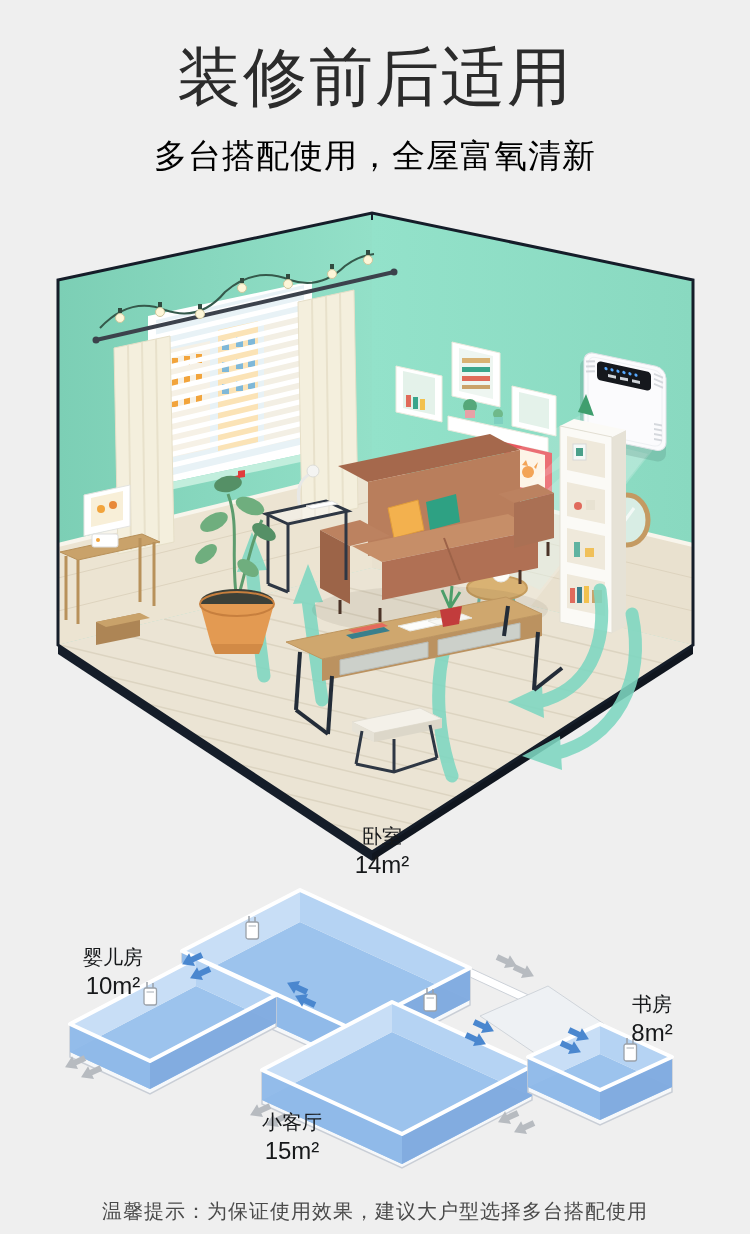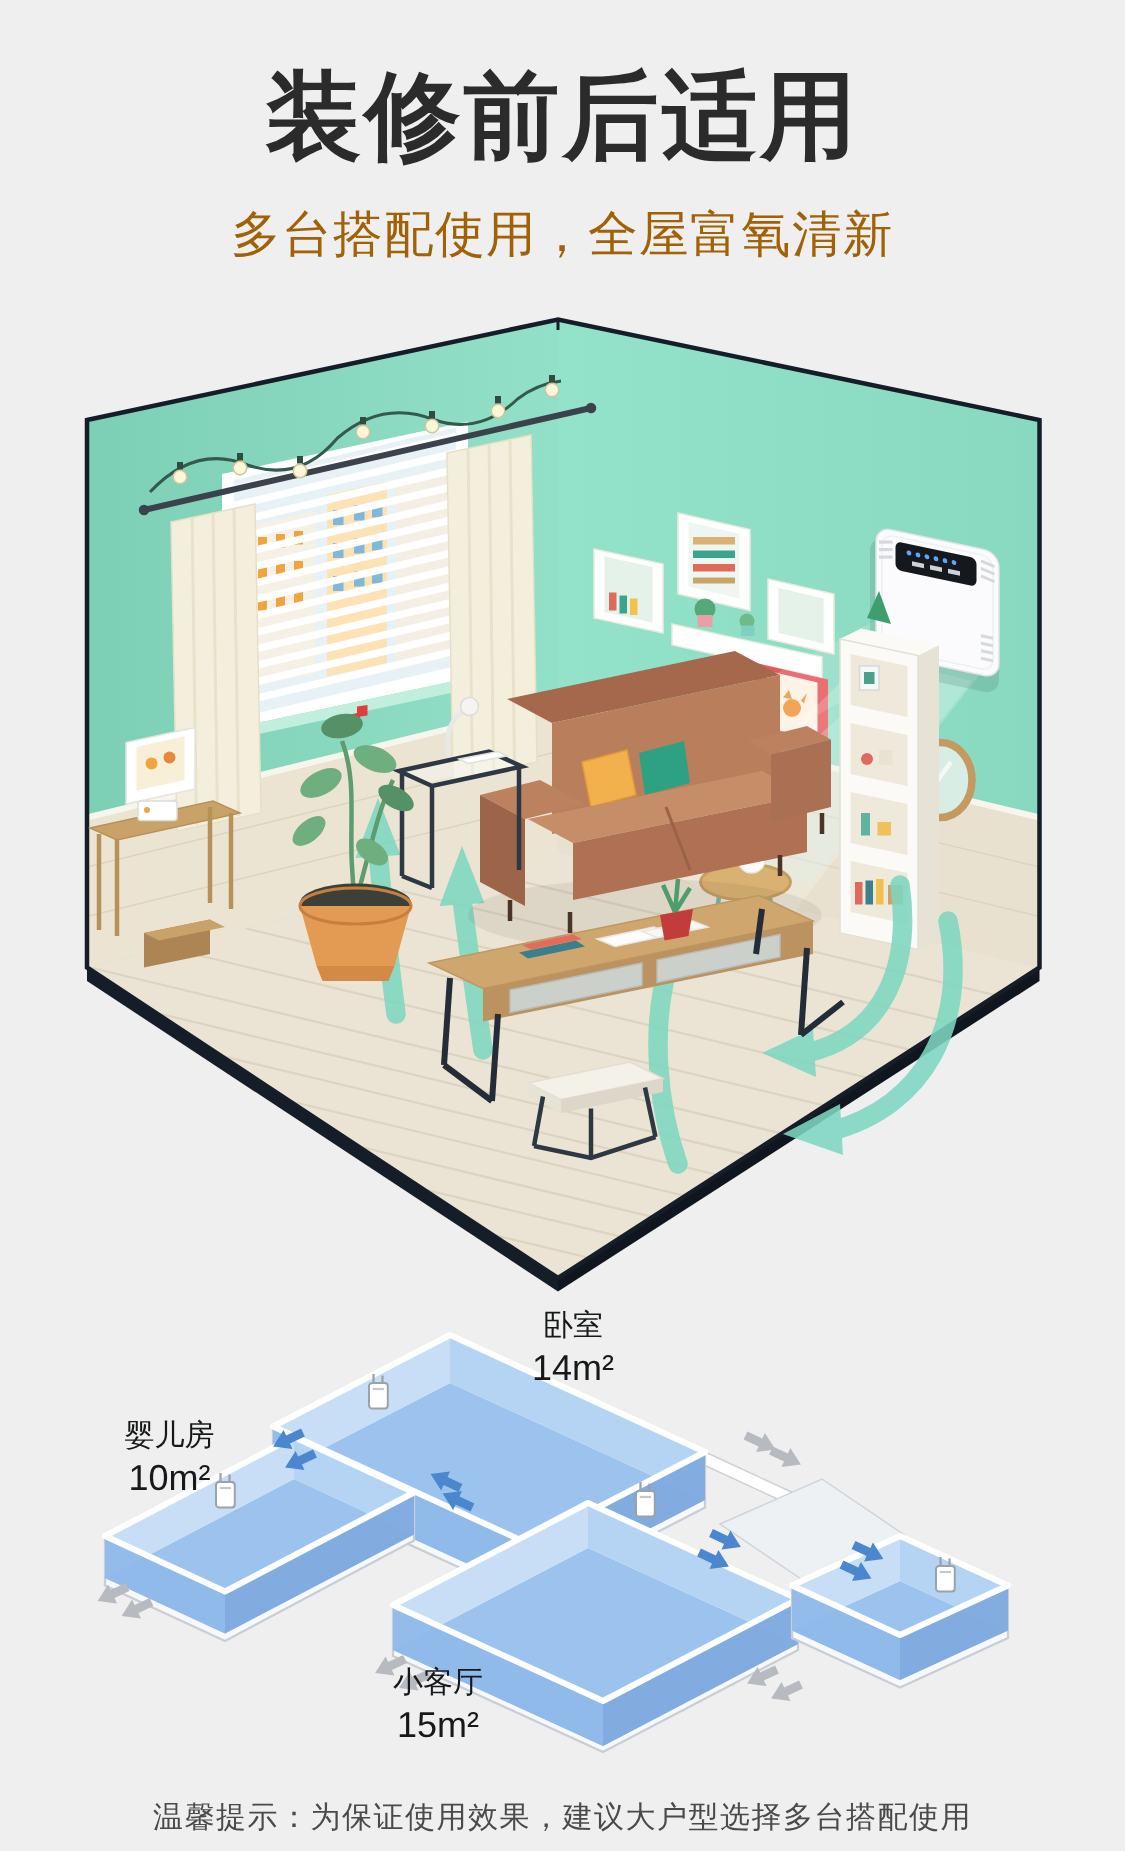--- a/index.html
+++ b/index.html
@@ -1,21 +1,21 @@
 <!DOCTYPE html>
 <html><head>
 <meta charset="utf-8">
 <style>
   html,body{margin:0;padding:0;}
   body{font-family:"Liberation Sans","DejaVu Sans",sans-serif;background:#e9e9e9;}
   .page{position:relative;width:750px;height:1234px;background:#efefef;margin:0 auto;overflow:hidden;}
   .page-title{position:absolute;top:42px;left:0;width:750px;text-align:center;
-    font-size:64px;font-weight:700;color:#2b2b2b;letter-spacing:2px;line-height:1.1;}
+    font-size:64px;font-weight:400;color:#2b2b2b;letter-spacing:2px;line-height:1.1;}
   .page-subtitle{position:absolute;top:134px;left:0;width:750px;text-align:center;
-    font-size:33px;font-weight:500;color:#a16207;letter-spacing:1px;}
+    font-size:33px;font-weight:500;color:#000000;letter-spacing:1px;}
   .scene{position:absolute;left:0;top:190px;width:750px;height:672px;}
   .floorplan{position:absolute;left:0;top:866px;width:750px;height:320px;}
   .room-label{position:absolute;text-align:center;color:#16181a;font-size:20px;line-height:1.28;font-weight:500;}
   .room-label .area{font-size:24px;}
   .tip{position:absolute;top:1198px;left:0;width:750px;text-align:center;
     font-size:20px;color:#4a4a4a;letter-spacing:1px;}
 </style>
 </head>
 <body>
 
@@ -484,23 +484,27 @@
       <use href="#arr" transform="translate(286,250) rotate(155)"></use>
       <use href="#arr" transform="translate(518,247) rotate(155)"></use>
       <use href="#arr" transform="translate(534,257) rotate(155)"></use>
     </g>
   </svg>
 
   <div class="room-label" style="left:52px;top:925px;width:122px;margin-top:20px;">
     <div>婴儿房</div>
     <div class="area">10m²</div>
   </div>
-  <div class="room-label" style="left:322px;top:872px;width:120px;">
+  <div class="room-label" style="left:322px;top:824px;width:120px;">
     <div>卧室</div>
     <div class="area">14m²</div>
   </div>
   <div class="room-label" style="left:232px;top:1110px;width:120px;">
     <div>小客厅</div>
     <div class="area">15m²</div>
   </div>
+  <div class="room-label" style="left:602px;top:992px;width:100px;">
+    <div>书房</div>
+    <div class="area">8m²</div>
+  </div>
 
   <div class="tip">温馨提示：为保证使用效果，建议大户型选择多台搭配使用</div>
 </div>
 
 </body></html>

